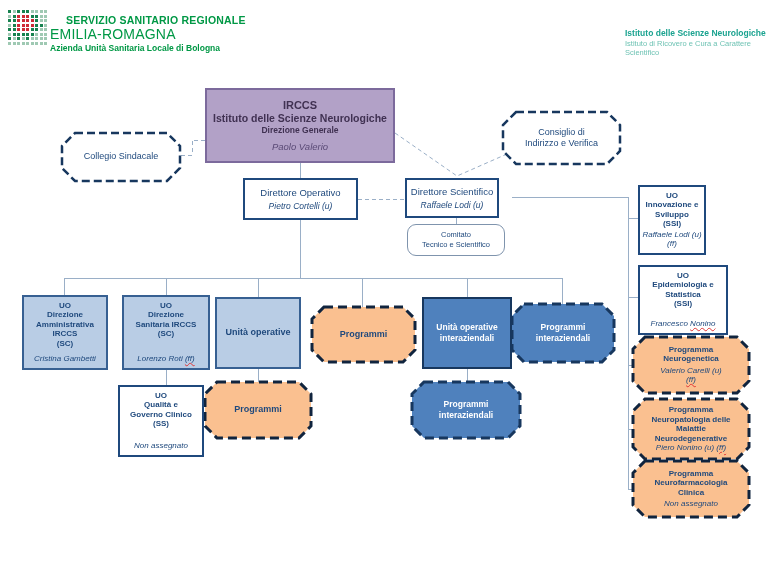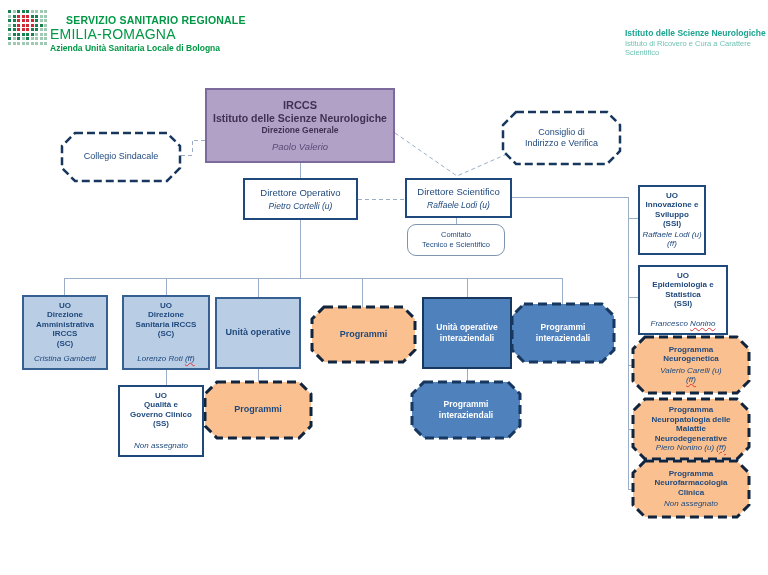--- a/index.html
+++ b/index.html
@@ -193,21 +193,21 @@
   </div>
   <div class="abs octtxt" style="left:503px;top:112px;width:117px;height:52px;">
     <div class="plain pre">Consiglio di
 Indirizzo e Verifica</div>
   </div>
 
   <div class="abs box" style="left:243px;top:178px;width:115px;height:42px;justify-content:space-evenly;">
     <div class="rt">Direttore Operativo</div>
     <div class="nm9">Pietro Cortelli (u)</div>
   </div>
-  <div class="abs box" style="left:405px;top:178px;width:107px;height:40px;justify-content:space-evenly;">
+  <div class="abs box" style="left:405px;top:178px;width:94px;height:40px;justify-content:space-evenly;">
     <div class="rt">Direttore Scientifico</div>
     <div class="nm9">Raffaele Lodi (u)</div>
   </div>
 
   <div class="abs comitato" style="left:407px;top:224px;width:98px;height:32px;">
     <div class="pre">Comitato
 Tecnico e Scientifico</div>
   </div>
 
   <div class="abs box thick" style="left:638px;top:185px;width:68px;height:70px;">

